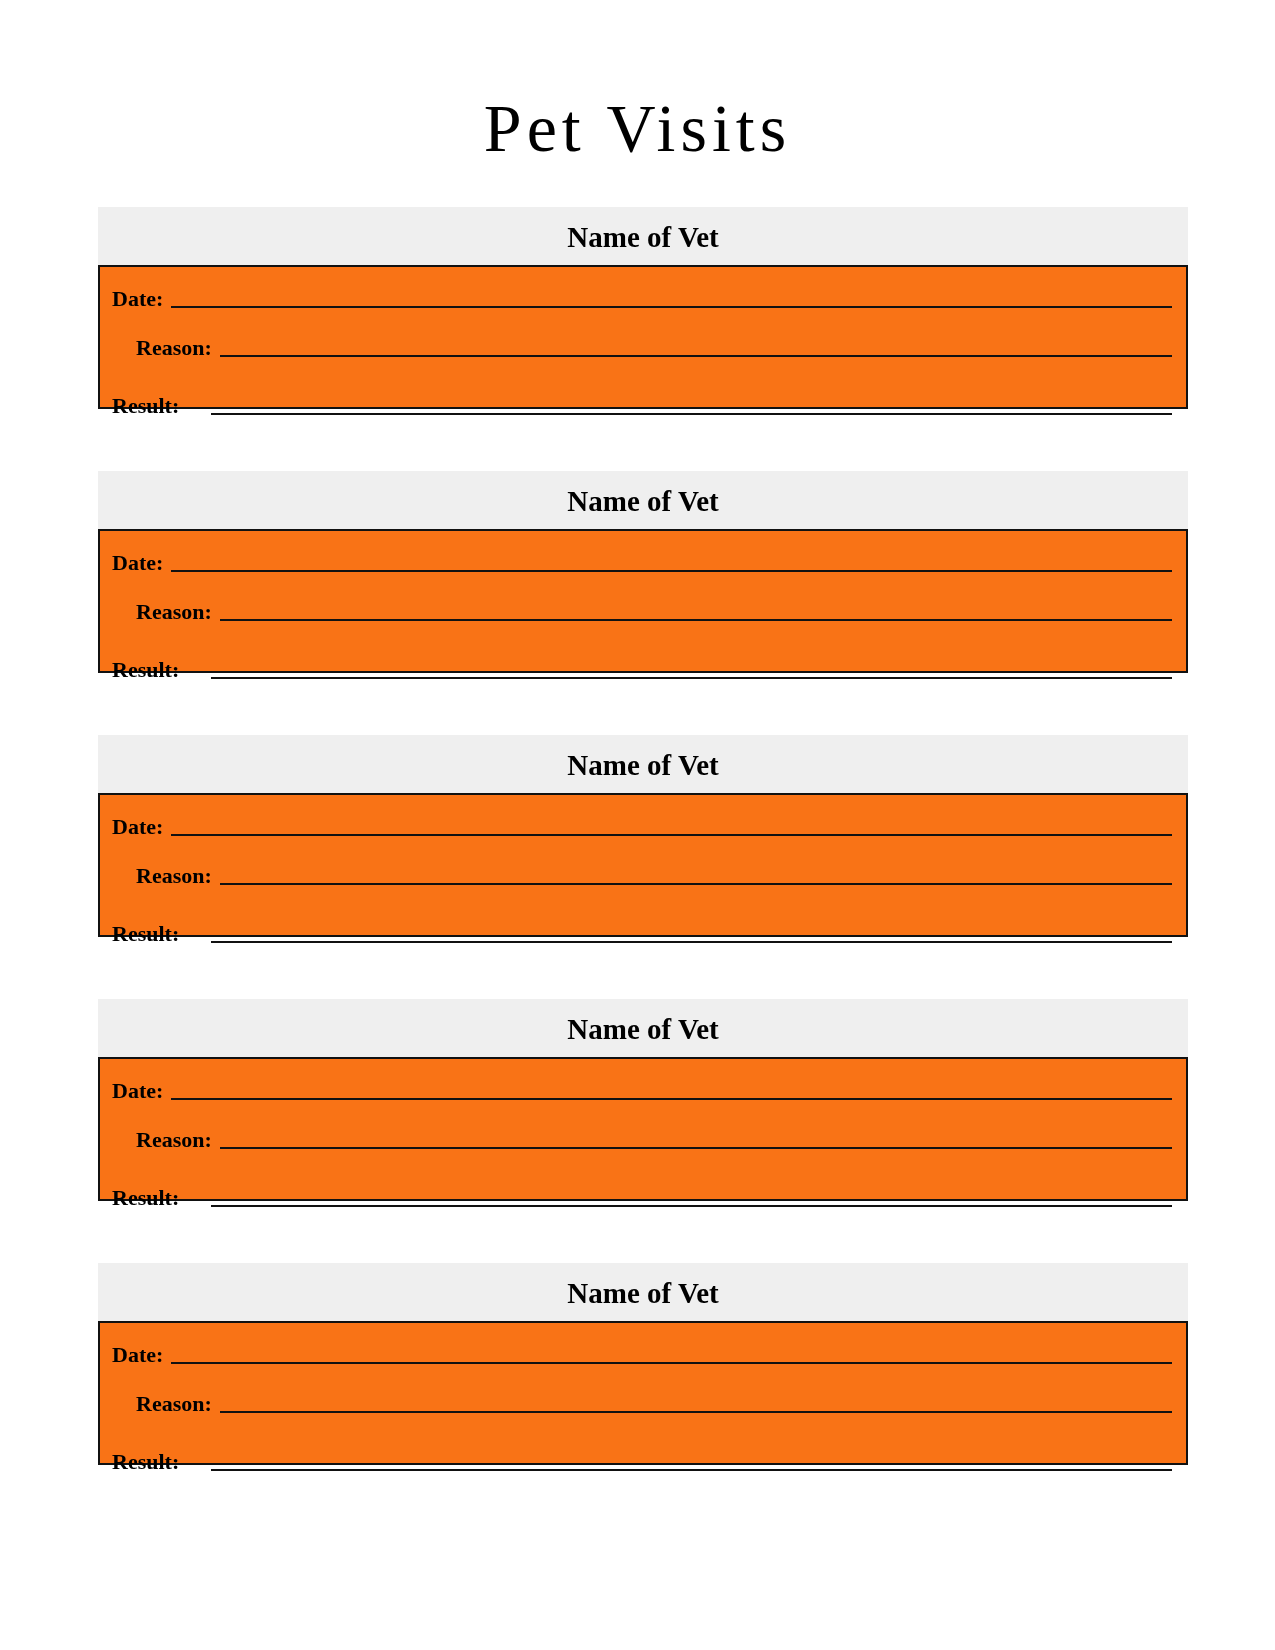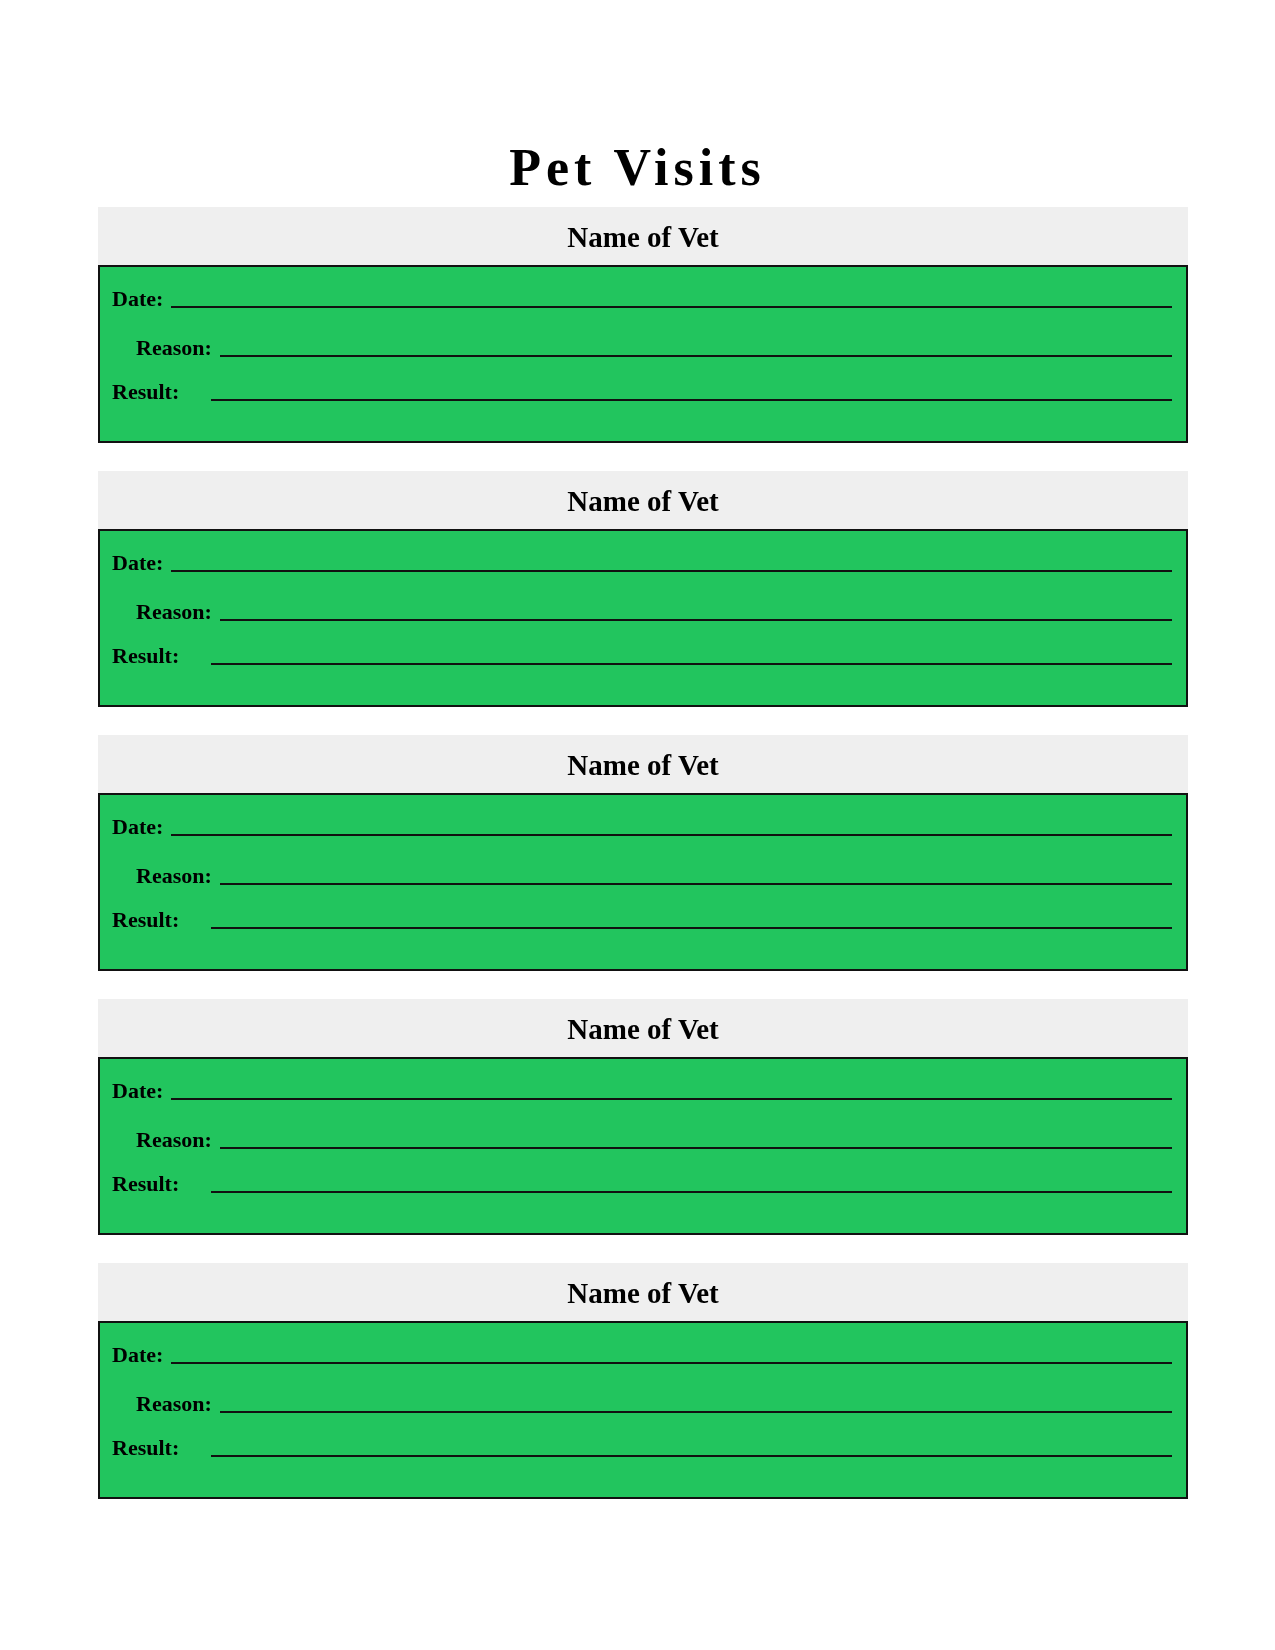--- a/index.html
+++ b/index.html
@@ -1,34 +1,34 @@
 <!DOCTYPE html>
 <html><head>
 <meta charset="utf-8">
 <style>
   html, body { margin: 0; padding: 0; background: #ffffff; }
   body { width: 1275px; height: 1650px; position: relative; overflow: hidden;
          font-family: "DejaVu Serif", "Liberation Serif", serif; color: #000; }
   .title { position: absolute; left: 0; width: 1275px; top: 88px; text-align: center;
-           font-family: "Liberation Serif", "DejaVu Serif", serif; font-weight: bold;
-           font-size: 52px; letter-spacing: 5px; line-height: 80px; margin-top: 40px; }
+           font-family: "Liberation Serif", "DejaVu Serif", serif; font-weight: normal;
+           font-size: 68px; letter-spacing: 5px; line-height: 80px; }
   .section { position: absolute; left: 98px; width: 1090px; height: 236px; }
   .band { position: absolute; left: 0; top: 0; width: 1090px; height: 58px; background: #efefef;
           display: flex; align-items: center; justify-content: center; }
   .band span { font-family: "Liberation Serif", "DejaVu Serif", serif; font-weight: bold;
                font-size: 29px; padding-top: 2px; }
-  .box { position: absolute; left: 0; top: 58px; width: 1090px; height: 178px;
-         box-sizing: border-box; border: 2px solid #111; background: #22c55e; }
+  .box { position: absolute; left: 0; top: 58px; width: 1090px; height: 144px;
+         box-sizing: border-box; border: 2px solid #111; background: #f97316; }
   .row { position: absolute; left: 12px; right: 14px; height: 30px; display: flex; align-items: flex-end; }
   .row .lbl { font-family: "Liberation Serif", "DejaVu Serif", serif; font-weight: bold;
               font-size: 22px; line-height: 24px; white-space: nowrap; margin-right: 8px; }
   .row .line { flex: 1; height: 0; border-bottom: 2px solid #111; margin-bottom: 3px; }
   .r1 { top: 14px; }
   .r2 { top: 63px; margin-left: 24px; }
-  .r3 { top: 107px; gap: 24px; }
+  .r3 { top: 121px; gap: 24px; }
 </style>
 </head>
 <body>
 
 <div class="title">Pet Visits</div>
 
 <div class="section" style="top:207px;">
   <div class="band">
     <span>Name of Vet</span>
   </div>

